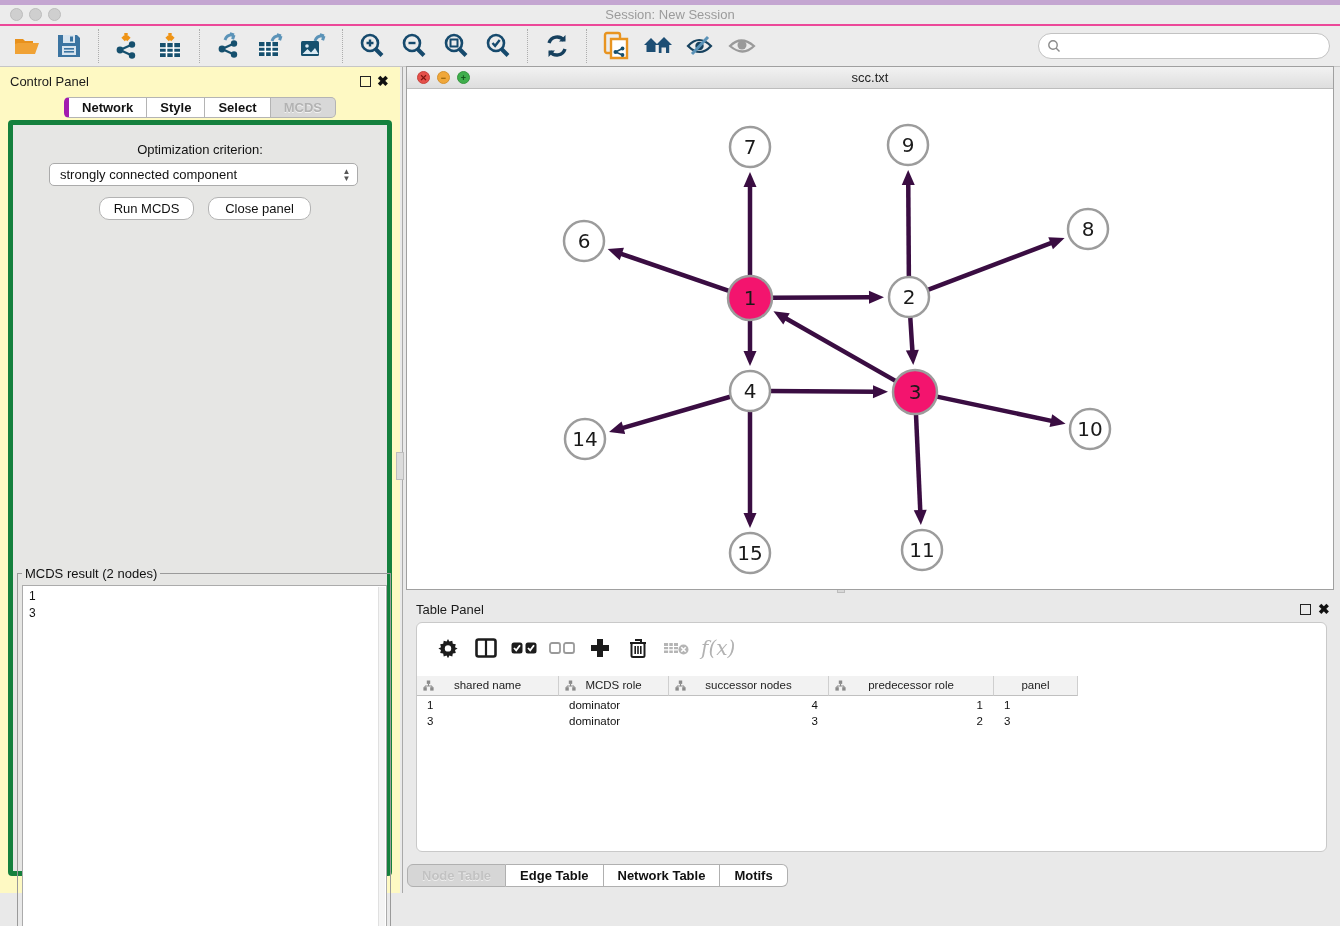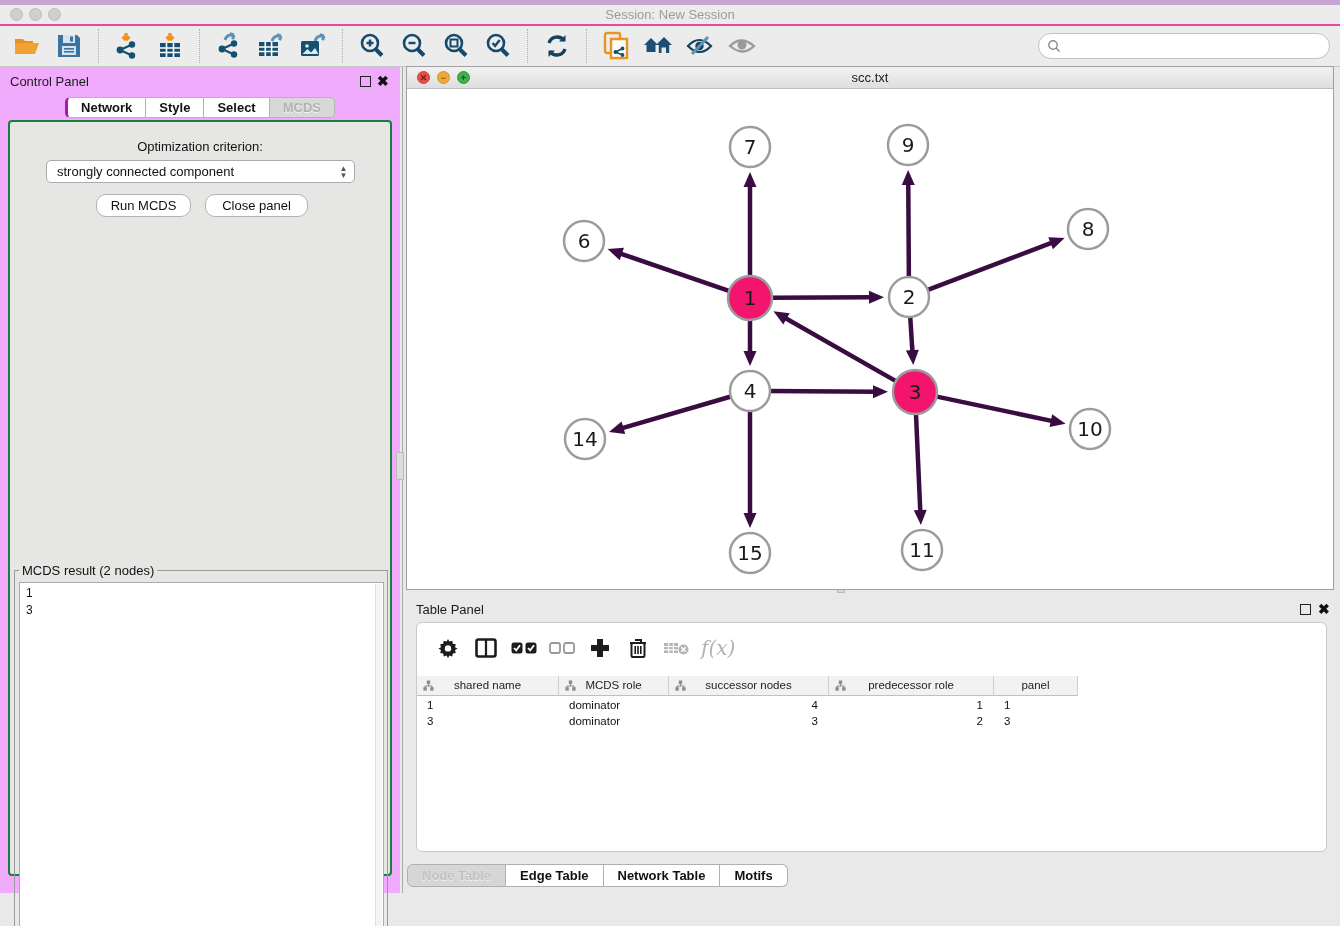--- a/index.html
+++ b/index.html
@@ -15,31 +15,31 @@
 
   
   .toolbar { position:absolute; left:0; top:26px; width:1340px; height:41px; background:#ececec; border-bottom:1px solid #c6c6c6; display:flex; align-items:center; padding-left:6px; }
   .tbicon { width:34px; height:34px; display:flex; align-items:center; justify-content:center; margin:0 4px; }
   .tbdiv { width:1px; height:34px; border-left:1px dotted #adadad; margin:0 8px; }
   .searchbox { margin-left:auto; margin-right:10px; width:292px; height:26px; background:#fff; border:1px solid #c2c2c2; border-radius:13px; display:flex; align-items:center; padding-left:8px; }
   .searchbox svg { flex:0 0 auto; }
   .searchbox input { border:none; outline:none; flex:1; height:22px; font-size:13px; background:transparent; padding-left:5px; font-family:"Liberation Sans",sans-serif; }
 
   
-  .cpanel { position:absolute; left:0; top:67px; width:400px; height:826px; background:#f0abfc; }
+  .cpanel { position:absolute; left:0; top:67px; width:400px; height:826px; background:#fef9c3; }
   .cpanel-head { position:absolute; left:0; top:5px; width:100%; height:20px; }
   .cpanel-head .ptitle { position:absolute; left:10px; top:2px; font-size:13px; color:#1b1b1b; }
   .float-btn { position:absolute; top:4px; width:11px; height:11px; border:1.5px solid #222; background:transparent; }
   .close-btn { position:absolute; top:0px; font-size:14px; font-weight:bold; color:#111; line-height:18px; }
   .cp-tabs { position:absolute; left:0; top:30px; width:100%; display:flex; justify-content:center; }
   .cp-tab { height:21px; line-height:19px; padding:0 13px; font-size:13px; font-weight:600; color:#111; background:#fff; border:1px solid #b4b4b4; border-left:none; }
-  .cp-tab:first-child { border-left:3px solid #a21caf; border-radius:5px 0 0 5px; }
+  .cp-tab:first-child { border-left:5px solid #a21caf; border-radius:5px 0 0 5px; }
   .cp-tab:last-child { border-radius:0 5px 5px 0; }
   .cp-tab.disabled-sel { background:#d8d8d8; color:#b2b2b2; text-shadow:0 1px 0 #f2f2f2; }
-  .cp-body { position:absolute; left:8px; top:53px; width:384px; height:756px; background:#e6e6e4; border:2px solid #15803d; border-radius:4px; }
+  .cp-body { position:absolute; left:8px; top:53px; width:384px; height:756px; background:#e6e6e4; border:5px solid #15803d; border-radius:4px; }
   .opt-label { position:absolute; left:0; top:17px; width:100%; text-align:center; font-size:13px; color:#111; }
   .criterion { position:absolute; left:36px; top:38px; width:309px; height:23px; background:#fff; border:1px solid #ababab; border-radius:5px; font-size:13px; color:#111; display:flex; align-items:center; padding-left:10px; }
   .criterion .stepper { position:absolute; right:2px; top:1px; width:17px; height:19px; display:flex; flex-direction:column; align-items:center; justify-content:center; color:#555; font-size:8px; line-height:7px; }
   .cp-btn { position:absolute; top:72px; height:23px; background:#fff; border:1px solid #b3b3b3; border-radius:10px; font-size:13px; color:#111; font-family:"Liberation Sans",sans-serif; text-align:center; }
   .mcds-fieldset { position:absolute; left:4px; top:441px; width:374px; height:377px; border:1px solid #9a9a9a; background:transparent; }
   .mcds-fieldset legend { font-size:13px; color:#111; margin-left:4px; padding:0 3px; }
   .mcds-text { position:absolute; left:4px; top:4px; width:365px; height:360px; background:#fff; border:1px solid #ababab; font-size:12px; color:#111; line-height:17px; padding:2px 6px; }
   .mcds-scroll { position:absolute; right:1px; top:1px; width:7px; height:358px; background:#f4f4f4; border-left:1px solid #e0e0e0; }
 
   

